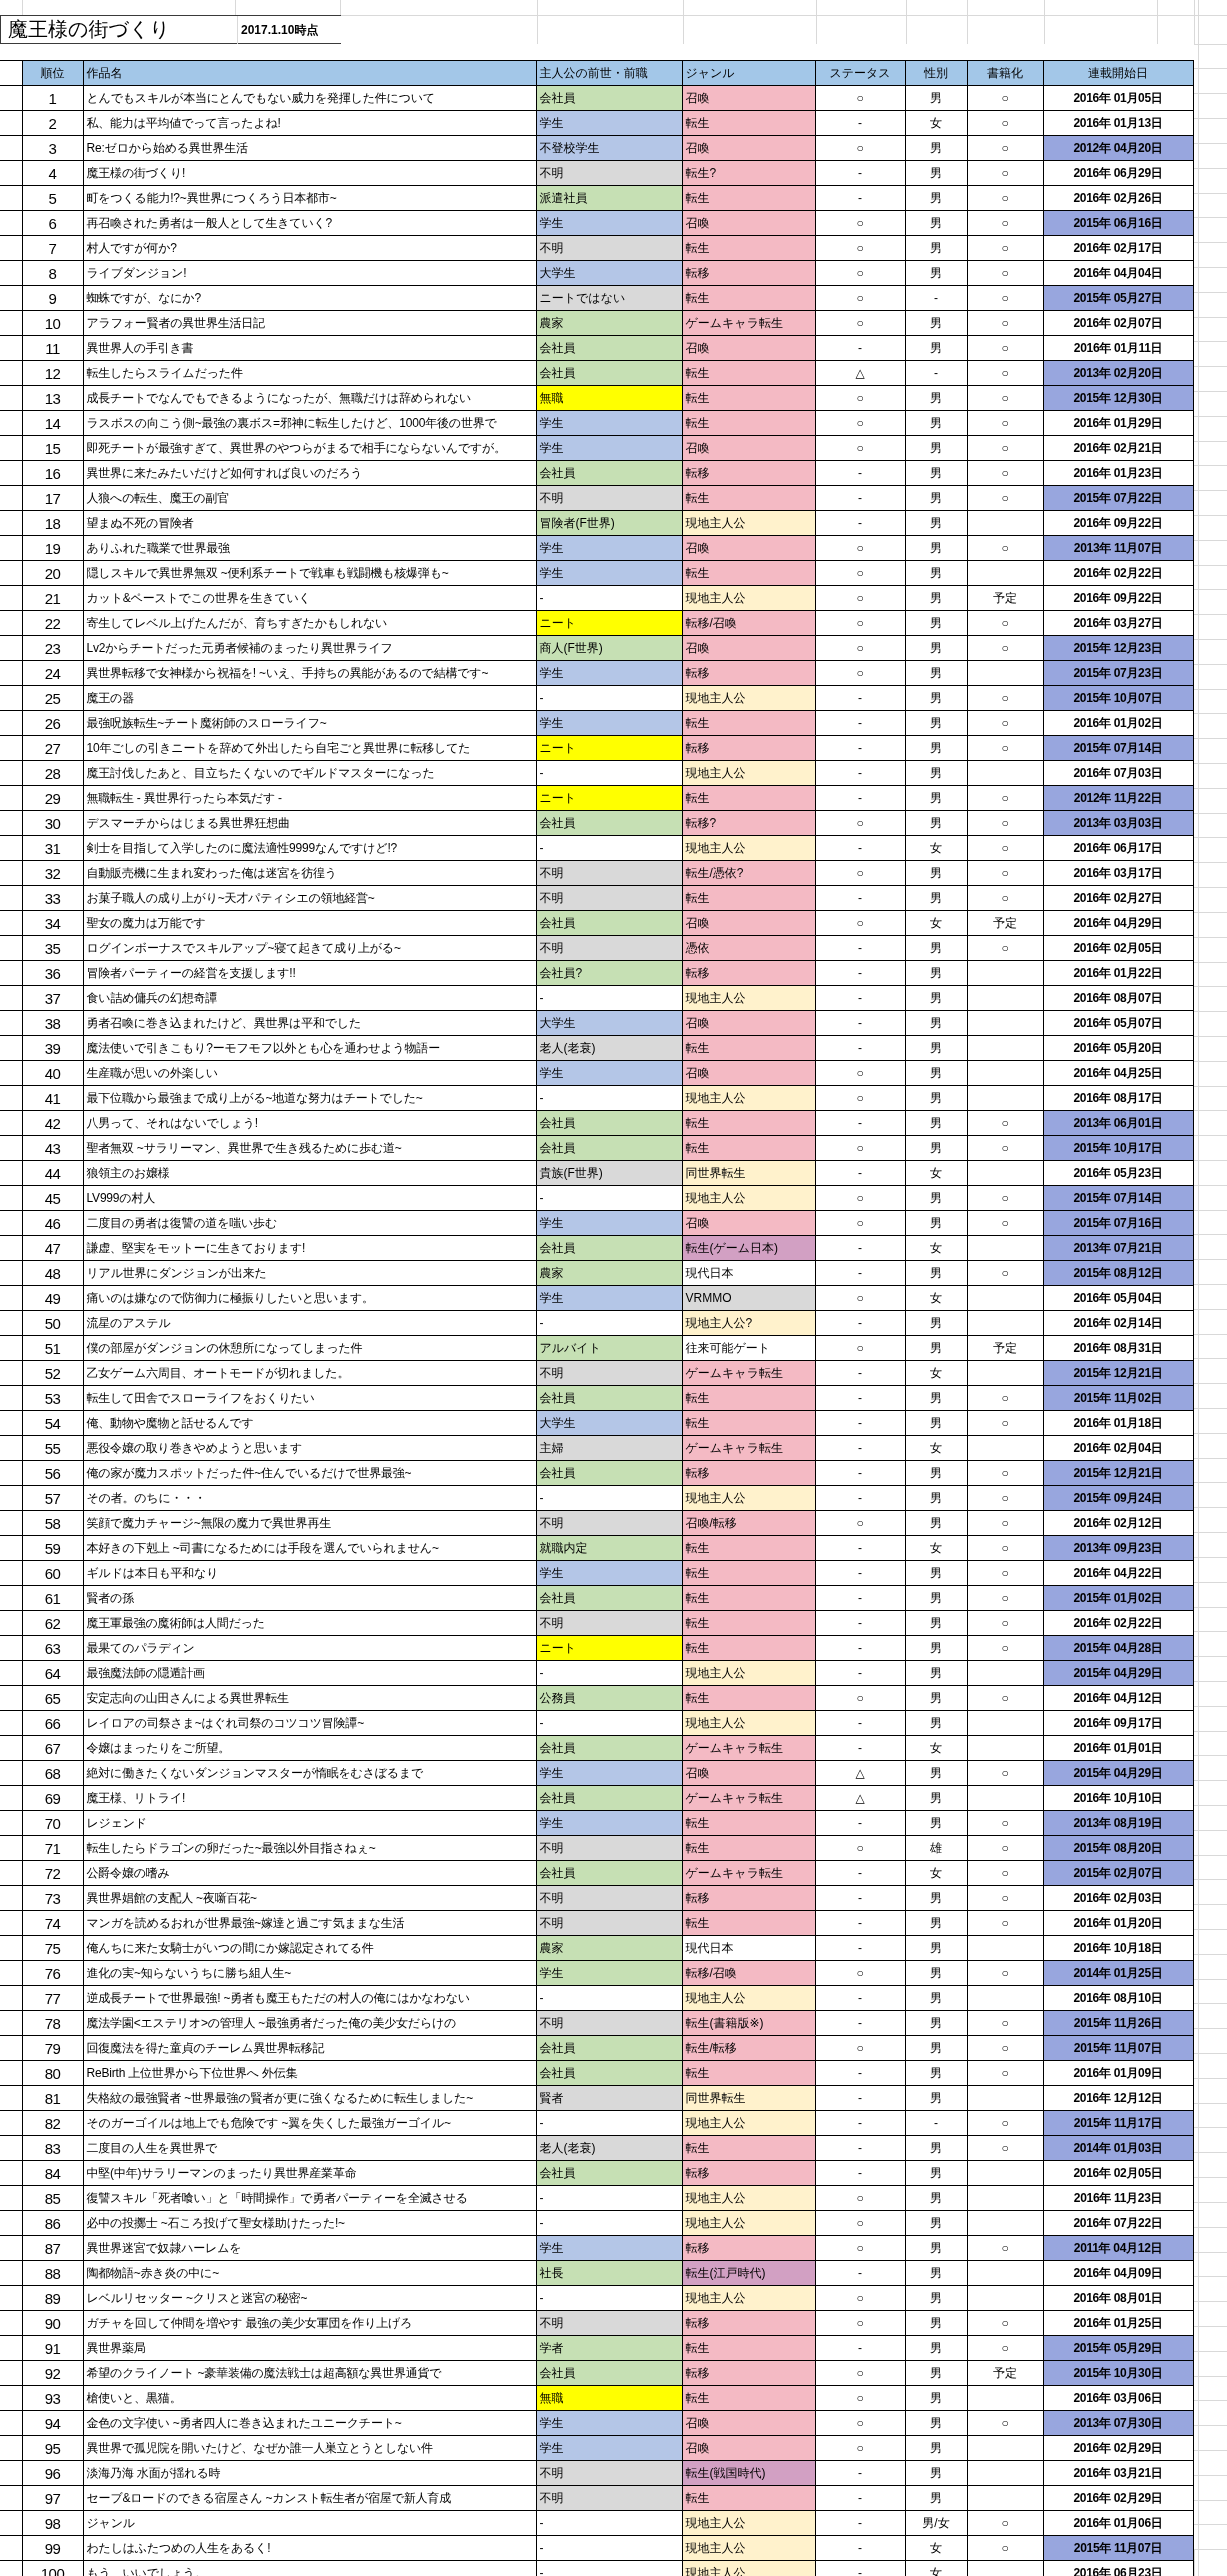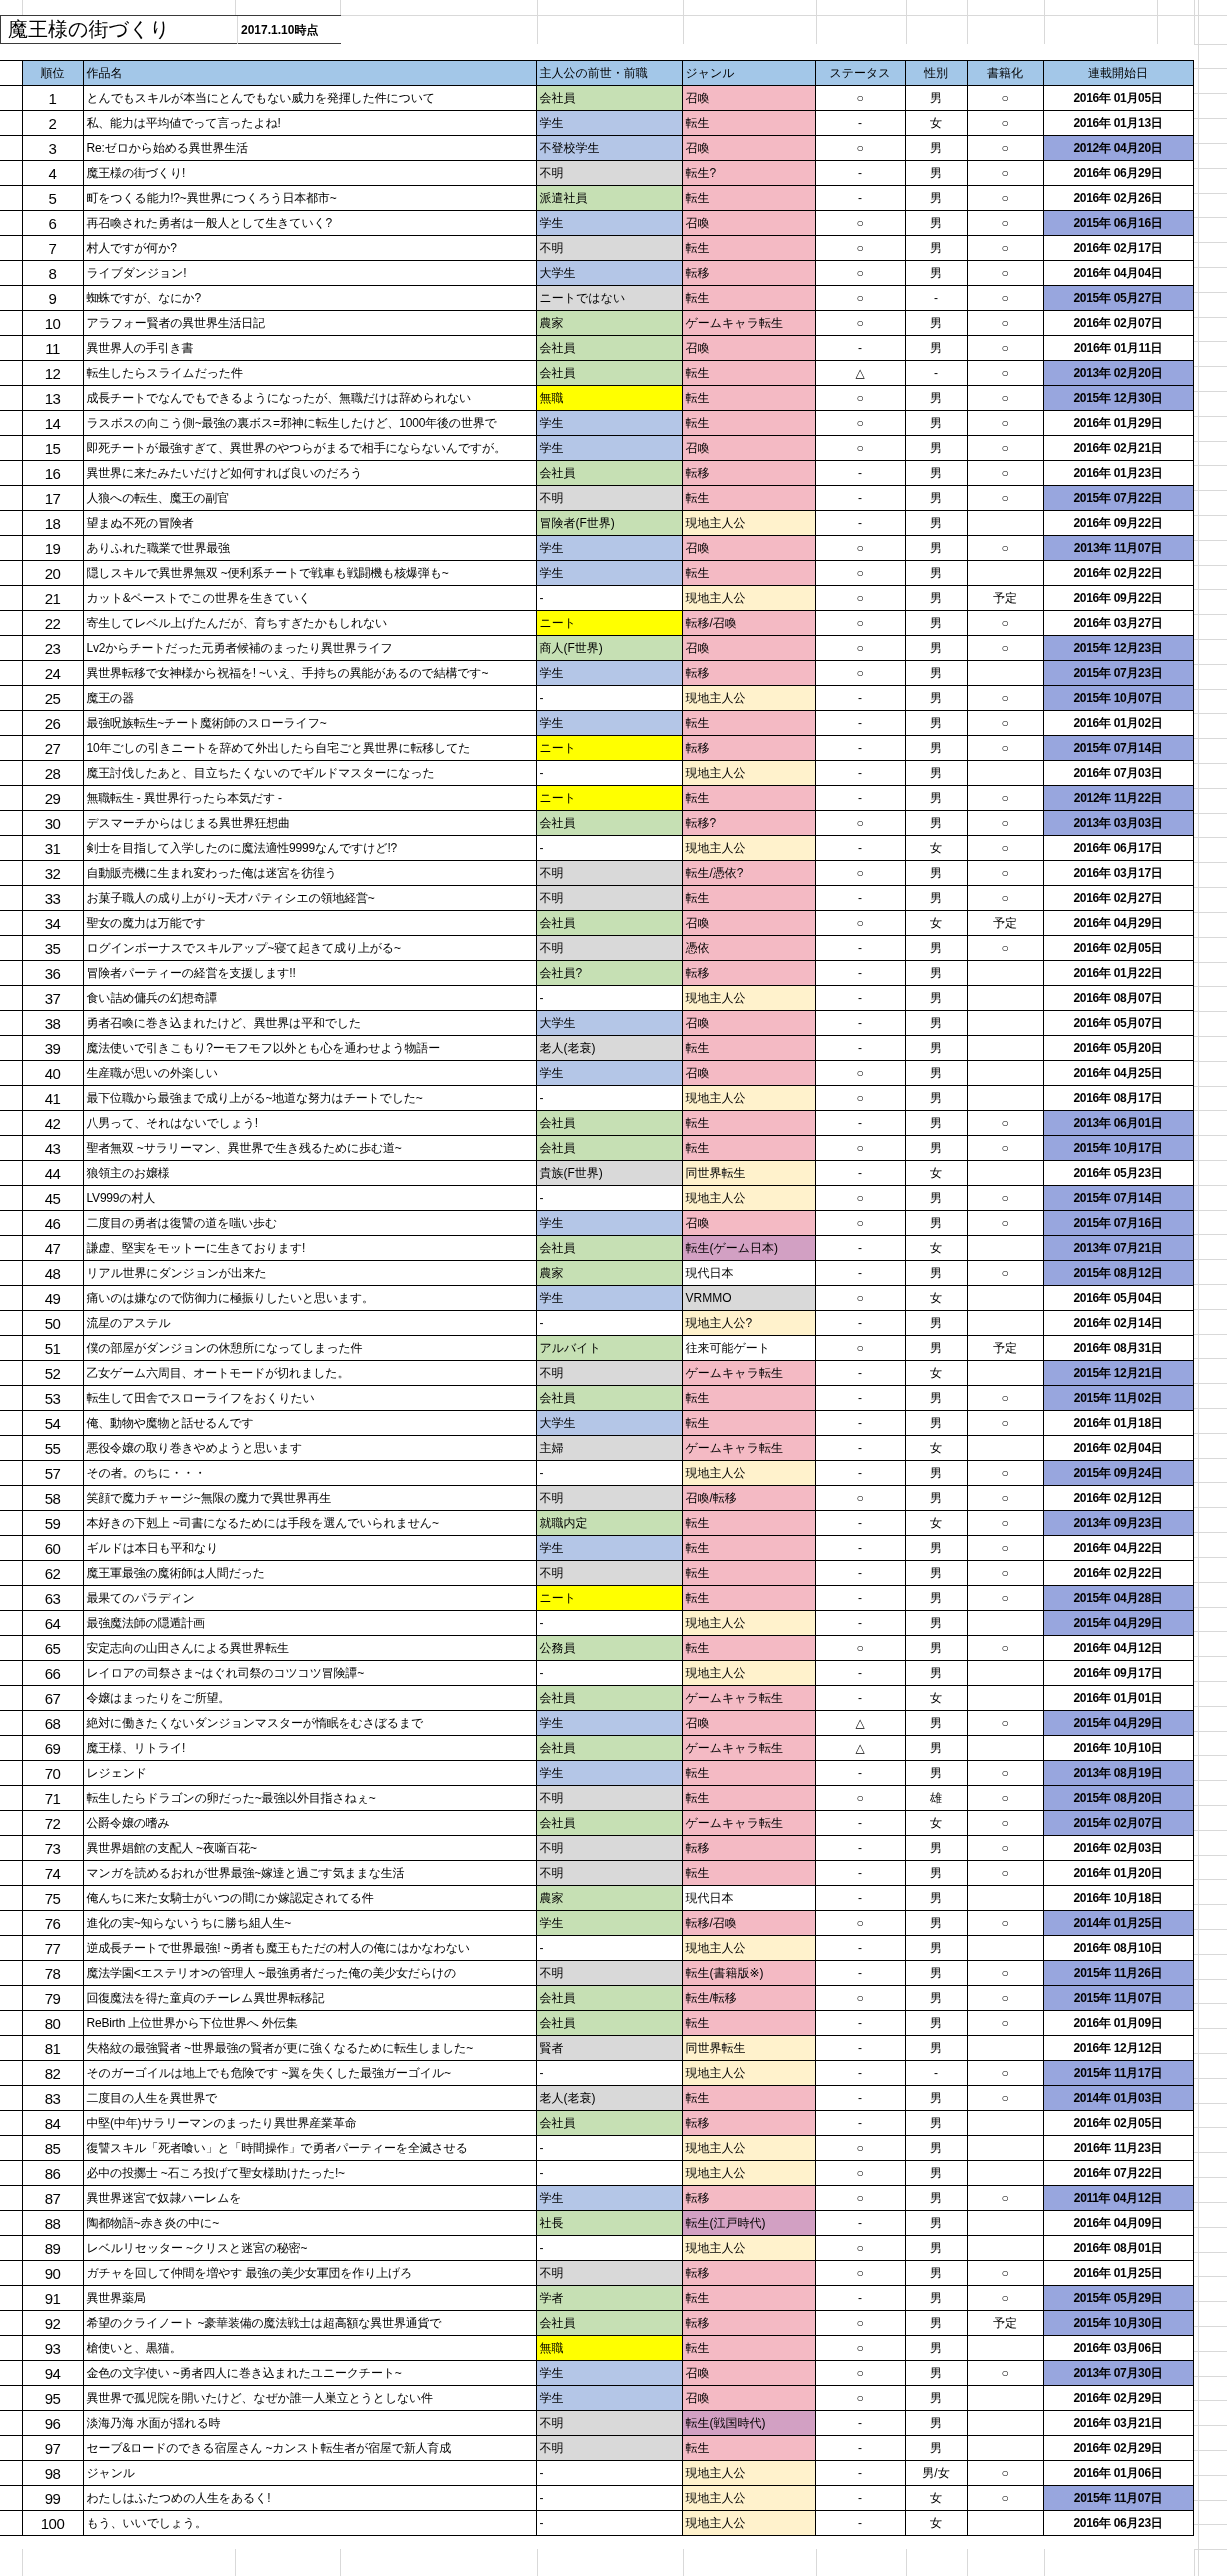--- a/index.html
+++ b/index.html
@@ -812,20 +812,31 @@
           <td class="title">悪役令嬢の取り巻きやめようと思います</td>
           <td class="job bg-gray">主婦</td>
           <td class="genre bg-pink">ゲームキャラ転生</td>
           <td class="center">-</td>
           <td class="center">女</td>
           <td class="center"></td>
           <td class="date">2016年 02月04日</td>
         </tr>
         <tr>
           <td class="tick"></td>
+          <td class="rank">56</td>
+          <td class="title">俺の家が魔力スポットだった件~住んでいるだけで世界最強~</td>
+          <td class="job bg-green">会社員</td>
+          <td class="genre bg-pink">転移</td>
+          <td class="center">-</td>
+          <td class="center">男</td>
+          <td class="center">○</td>
+          <td class="date bg-datehl">2015年 12月21日</td>
+        </tr>
+        <tr>
+          <td class="tick"></td>
           <td class="rank">57</td>
           <td class="title">その者。のちに・・・</td>
           <td class="job bg-white">-</td>
           <td class="genre bg-peach">現地主人公</td>
           <td class="center">-</td>
           <td class="center">男</td>
           <td class="center">○</td>
           <td class="date bg-datehl">2015年 09月24日</td>
         </tr>
         <tr>
@@ -853,20 +864,31 @@
         <tr>
           <td class="tick"></td>
           <td class="rank">60</td>
           <td class="title">ギルドは本日も平和なり</td>
           <td class="job bg-blue">学生</td>
           <td class="genre bg-pink">転生</td>
           <td class="center">-</td>
           <td class="center">男</td>
           <td class="center">○</td>
           <td class="date">2016年 04月22日</td>
+        </tr>
+        <tr>
+          <td class="tick"></td>
+          <td class="rank">61</td>
+          <td class="title">賢者の孫</td>
+          <td class="job bg-green">会社員</td>
+          <td class="genre bg-pink">転生</td>
+          <td class="center">-</td>
+          <td class="center">男</td>
+          <td class="center">○</td>
+          <td class="date bg-datehl">2015年 01月02日</td>
         </tr>
         <tr>
           <td class="tick"></td>
           <td class="rank">62</td>
           <td class="title">魔王軍最強の魔術師は人間だった</td>
           <td class="job bg-gray">不明</td>
           <td class="genre bg-pink">転生</td>
           <td class="center">-</td>
           <td class="center">男</td>
           <td class="center">○</td>

